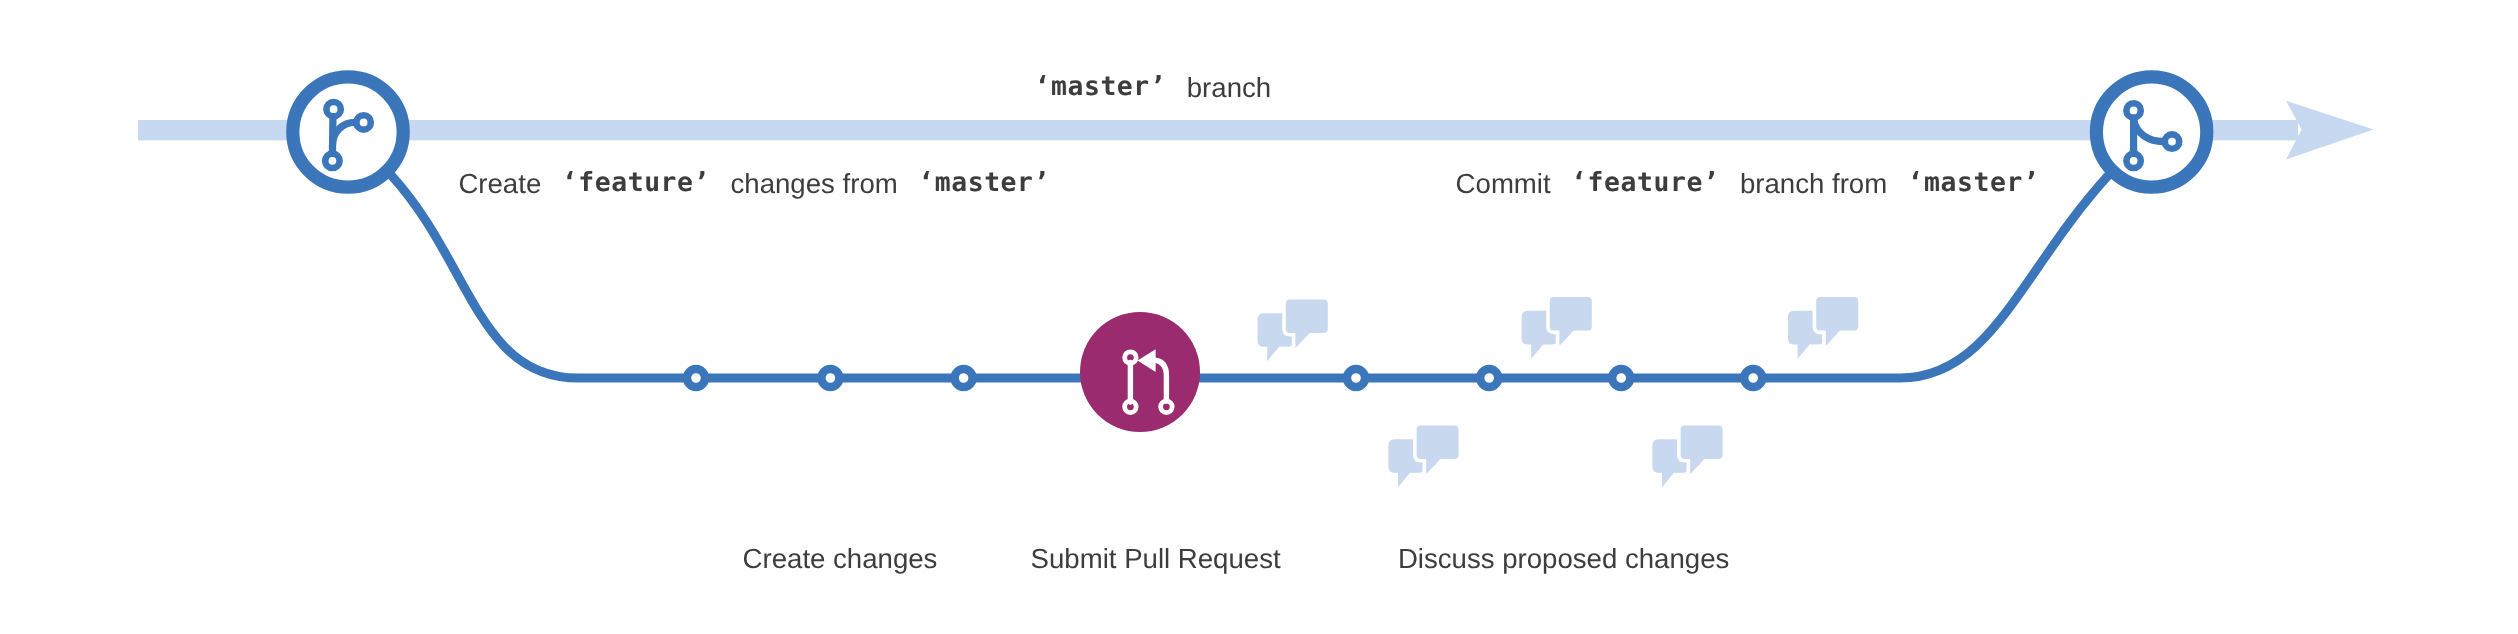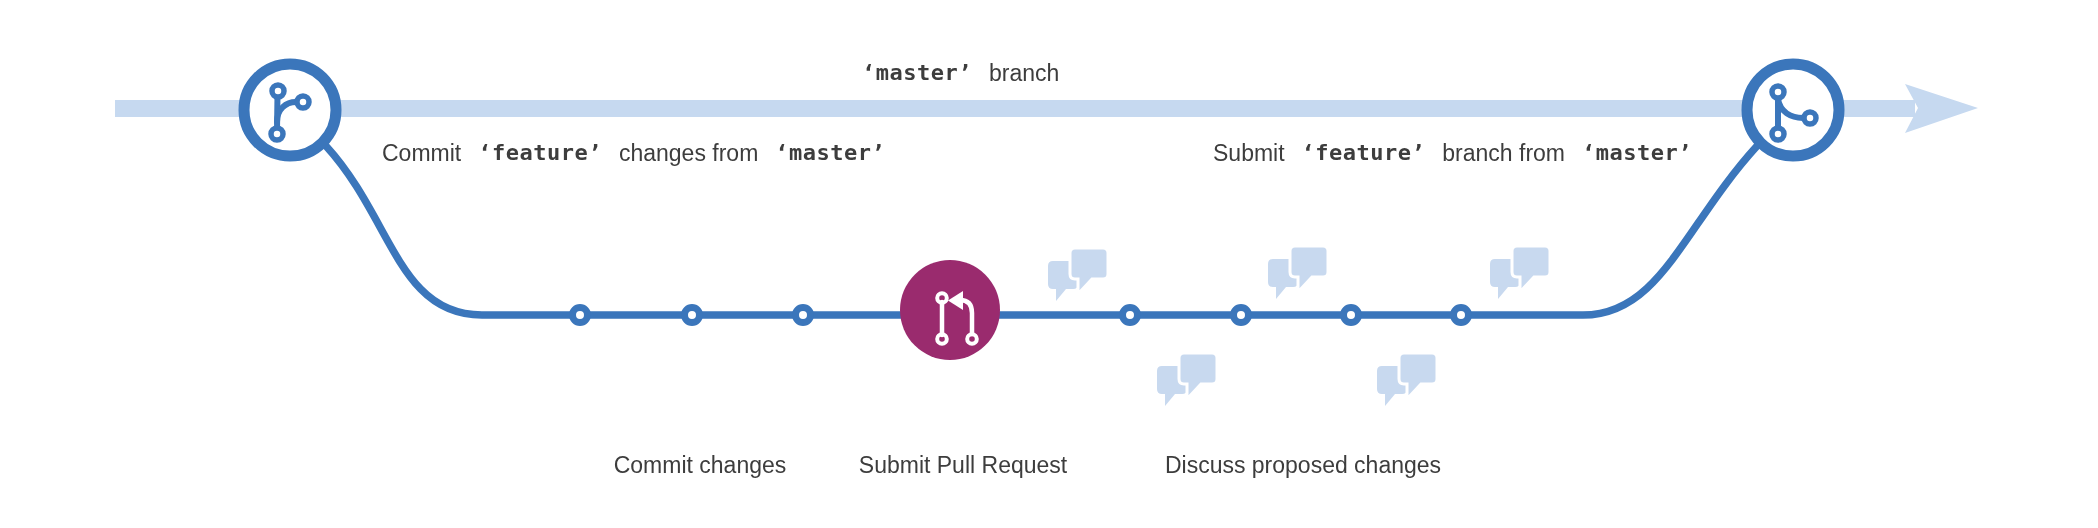--- a/index.html
+++ b/index.html
@@ -123,30 +123,30 @@
       </g>
     </g>
   </svg>
 
   <div class="label" style="left:862px;top:60px;">
     <span class="code">‘master’</span>
     <span>branch</span>
   </div>
 
   <div class="label" style="left:382px;top:140px;">
-    <span>Commit</span>
+    <span>Create</span>
     <span class="code">‘feature’</span>
     <span>changes from</span>
     <span class="code">‘master’</span>
   </div>
 
   <div class="label" style="left:1213px;top:140px;">
-    <span>Submit</span>
+    <span>Commit</span>
     <span class="code">‘feature’</span>
     <span>branch from</span>
     <span class="code">‘master’</span>
   </div>
 
-  <div class="step-label" style="left:700px;top:452px;">Commit changes</div>
+  <div class="step-label" style="left:700px;top:452px;">Create changes</div>
   <div class="step-label" style="left:1303px;top:452px;">Discuss proposed changes</div>
   <div class="step-label" style="left:963px;top:452px;">Submit Pull Request</div>
 
 </div>
 
 </body></html>

